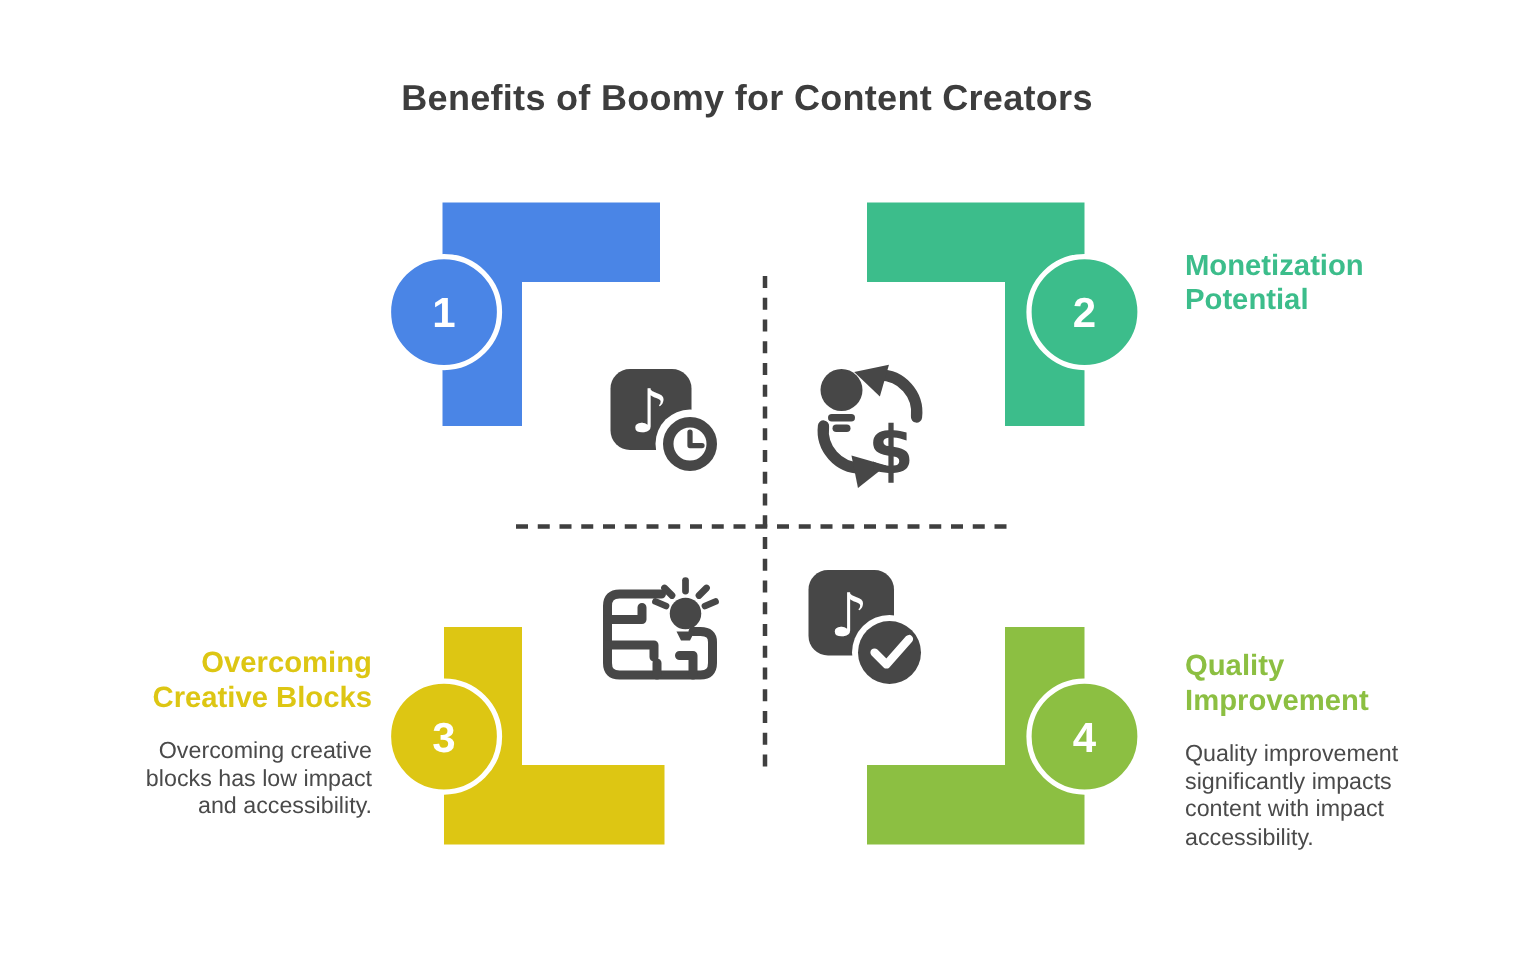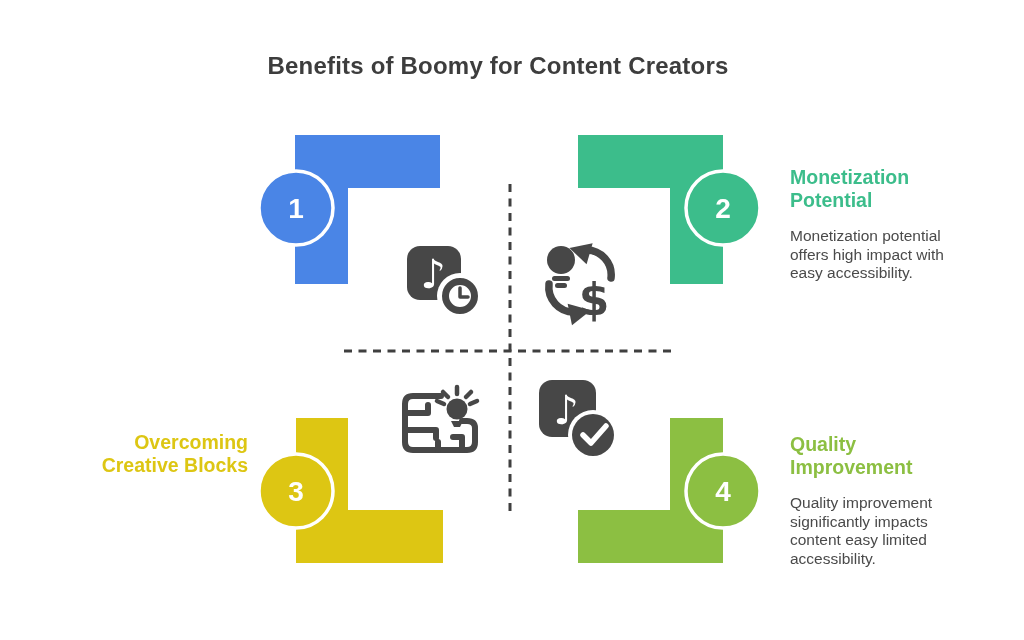--- a/index.html
+++ b/index.html
@@ -108,25 +108,25 @@
       <circle cx="593" cy="435" r="21"></circle>
       <path d="M 583,435 L 591,443 L 606,426" fill="none" stroke="#ffffff" stroke-width="5.5" stroke-linecap="round" stroke-linejoin="round"></path>
     </g>
   </svg>
 
   <div class="tb align-r" style="left:54px; top:160px; width:178px;">
   </div>
 
   <div class="tb align-l" style="left:790px; top:146px; width:172px;margin-top:20px;">
     <div class="h" style="color: rgb(60, 189, 139);">Monetization Potential</div>
-    <div class="b">Monetization potential offers high impact with easy accessibility.</div>
   </div>
 
   <div class="tb align-r" style="left:70px; top:431px; width:178px;">
     <div class="h" style="color: rgb(221, 198, 19);">Overcoming Creative Blocks</div>
+    <div class="b">Overcoming creative blocks has low impact and accessibility.</div>
   </div>
 
   <div class="tb align-l" style="left:790px; top:423px; width:172px;margin-top:10px;">
     <div class="h" style="color: rgb(140, 191, 66);">Quality Improvement</div>
-    <div class="b">Quality improvement significantly impacts content easy limited accessibility.</div>
+    <div class="b">Quality improvement significantly impacts content with impact accessibility.</div>
   </div>
 
 </div>
 
 </body></html>

